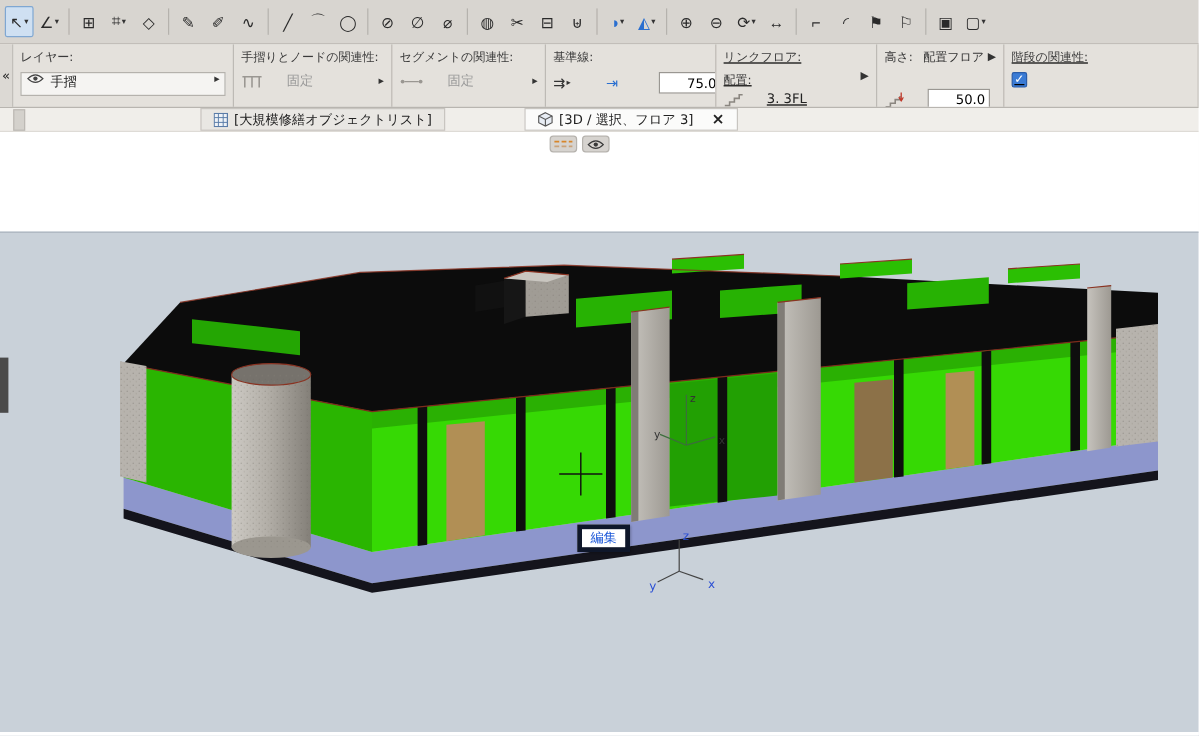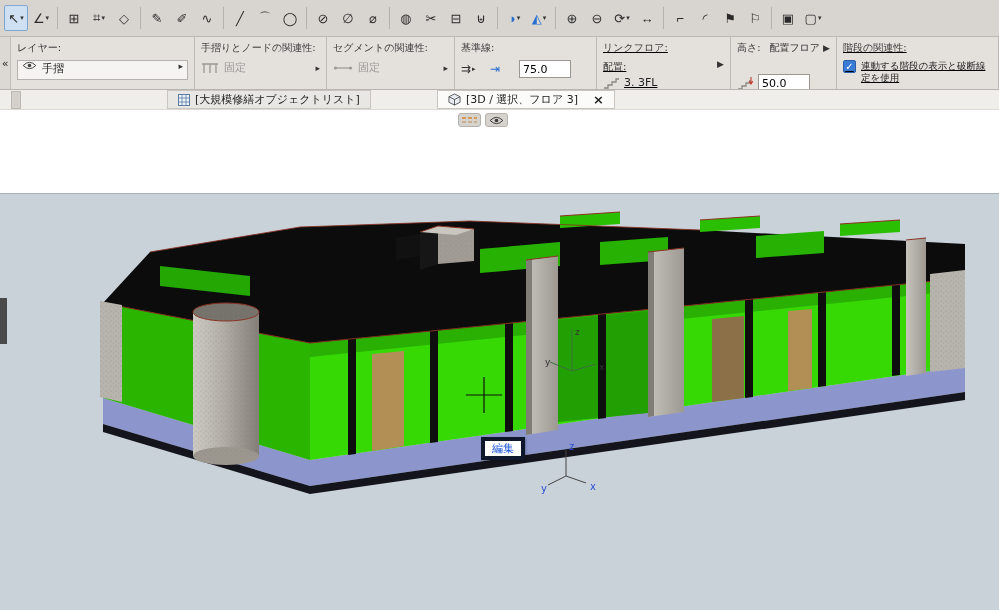--- a/index.html
+++ b/index.html
@@ -25,24 +25,24 @@
                     justify-content: center; font-size: 11px; color: #222; background: #dcd9d4; }
   .section { padding: 4px 6px 3px 6px; border-right: 1px solid #bdbab5; position: relative; overflow: hidden; }
   .sec-label { font-size: 10px; color: #3a3a3a; margin-bottom: 5px; white-space: nowrap; }
   .s-layer { width: 184px; } .s-handrail { width: 132px; } .s-segment { width: 128px; }
   .s-refline { width: 142px; } .s-linkfloor { width: 134px; text-decoration: underline; } .s-height { width: 106px; }
   .s-stair { flex: 1; text-decoration: underline; }
   .combo { height: 20px; background: #f5f4f2; border: 1px solid #b5b2ad; display: flex;
            align-items: flex-start; gap: 5px; padding: 0 4px; font-size: 11px; color: #222; }
   .combo .spring { flex: 1; }
   .flyout { font-size: 9px; color: #333; }
-  .ctrl-row { display: flex; align-items: center; gap: 5px; font-size: 11px; color: #222; }
+  .ctrl-row { display: flex; align-items: center; gap: 20px; font-size: 11px; color: #222; }
   .dim { color: #999; }
   .num-input { width: 52px; height: 18px; border: 1px solid #9a9792; background: #fff;
-               font-size: 11px; font-family: "DejaVu Sans", sans-serif; padding: 0 3px; }
+               font-size: 11px; font-family: "DejaVu Sans", sans-serif; padding: 0 3px; text-align: right; }
   .ref-btn { height: 18px; min-width: 24px; border: none; background: transparent; font-size: 12px;
              color: #333; display: inline-flex; align-items: center; }
   .ref-btn .blue { color: #2a6fd0; }
   .mini-label { font-size: 10px; color: #333; white-space: nowrap; }
   .cb { width: 13px; height: 13px; background: #3a7bd5; border: 1px solid #2a5ca8; border-radius: 2px;
         color: #fff; font-size: 10px; display: flex; align-items: center; justify-content: center; flex: none; }
   .stair-text { font-size: 9.5px; line-height: 11.5px; color: #222; white-space: nowrap; }
   .right-top { position: absolute; top: 4px; right: 6px; display: flex; gap: 3px; align-items: center; }
 
   
@@ -266,24 +266,20 @@
         </svg>
         <input class="num-input" value="50.0" style="">
       </div>
     </div>
 
     <div class="section s-stair">
       <div class="sec-label">階段の関連性:</div>
       <div style="display:flex;gap:5px;align-items:flex-start">
         <div class="cb">
           <span>✓</span>
-        </div>
-        <div>
-          <div class="stair-text">連動する階段の表示と破断線</div>
-          <div class="stair-text">定を使用</div>
         </div>
       </div>
     </div>
   </div>
 
   <div class="tabbar">
     <div class="tab-nub"></div>
     <div class="tab tab1">
       <svg width="12" height="12" viewBox="0 0 12 12">
         <rect x="0.5" y="0.5" width="11" height="11" fill="#eef2f7" stroke="#5a7ca8"></rect>

